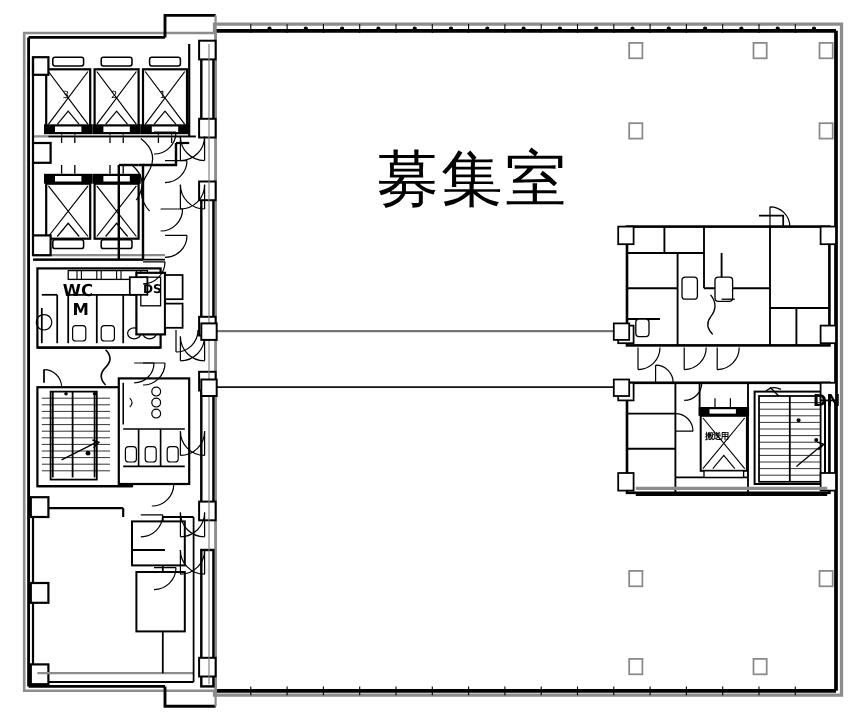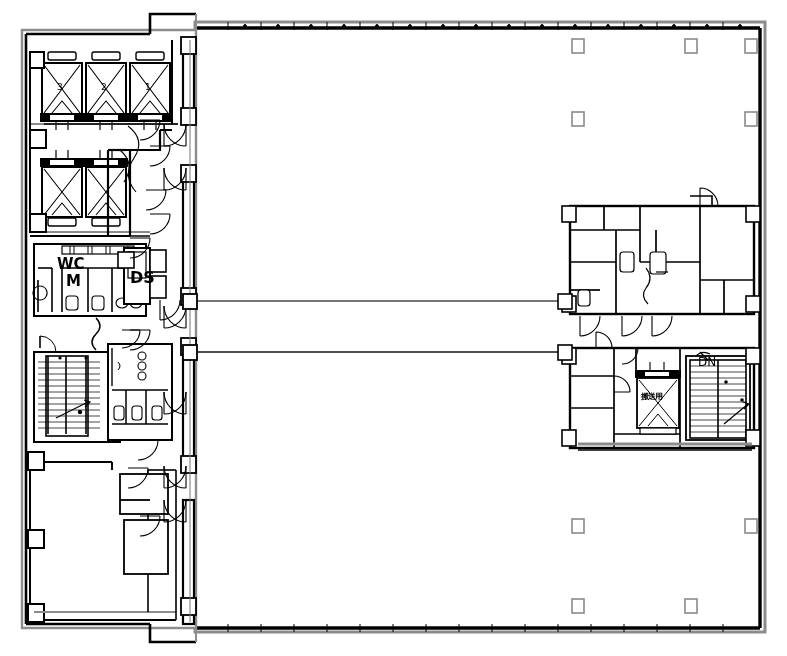--- a/index.html
+++ b/index.html
@@ -9,22 +9,22 @@
   #plan-svg{position:absolute;left:0;top:0;width:787px;height:656px;display:block;}
   #main-room-label{
     position:absolute;left:340px;top:128px;width:180px;height:72px;
     display:flex;align-items:center;justify-content:center;
     font-family:"DejaVu Sans","Liberation Sans",sans-serif;
     font-size:56px;line-height:1;color:#000;letter-spacing:2px;white-space:nowrap;
   }
   .txt-lbl{position:absolute;font-family:"DejaVu Sans","Liberation Sans",sans-serif;color:#000;white-space:nowrap;}
   #wc-label{left:57px;top:255px;font-size:15px;font-weight:700;}
   #m-label{left:66px;top:272px;font-size:15px;font-weight:700;}
-  #ds-label-left{left:130px;top:268px;font-size:16px;font-weight:700;}
-  #dn-label-right{left:698px;top:355px;font-size:12px;font-weight:400;}
+  #ds-label-left{left:130px;top:256px;font-size:11px;font-weight:700;}
+  #dn-label-right{left:739px;top:355px;font-size:15px;font-weight:700;}
   #freight-label{left:641px;top:391px;font-size:8px;font-weight:700;letter-spacing:-1px;}
   #ev-num-3{left:57px;top:82px;font-size:9px;}
   #ev-num-2{left:101px;top:82px;font-size:9px;}
   #ev-num-1{left:145px;top:82px;font-size:9px;}
 </style>
 </head>
 <body>
 
 <div id="plan-root">
 
@@ -503,20 +503,21 @@
       <rect x="558" y="345" width="14" height="15" fill="#fff" stroke="#000" stroke-width="1.6"></rect>
     </g>
 
     <g>
       <rect x="183" y="294" width="14" height="15" fill="#fff" stroke="#000" stroke-width="1.8"></rect>
       <rect x="183" y="345" width="14" height="15" fill="#fff" stroke="#000" stroke-width="1.8"></rect>
     </g>
 
   </svg>
 
+  <div id="main-room-label">募集室</div>
 
   <div class="txt-lbl" id="wc-label">WC</div>
 
   <div class="txt-lbl" id="m-label">M</div>
 
   <div class="txt-lbl" id="ds-label-left">DS</div>
 
   <div class="txt-lbl" id="dn-label-right">DN</div>
 
   <div class="txt-lbl" id="freight-label">搬送用</div>

